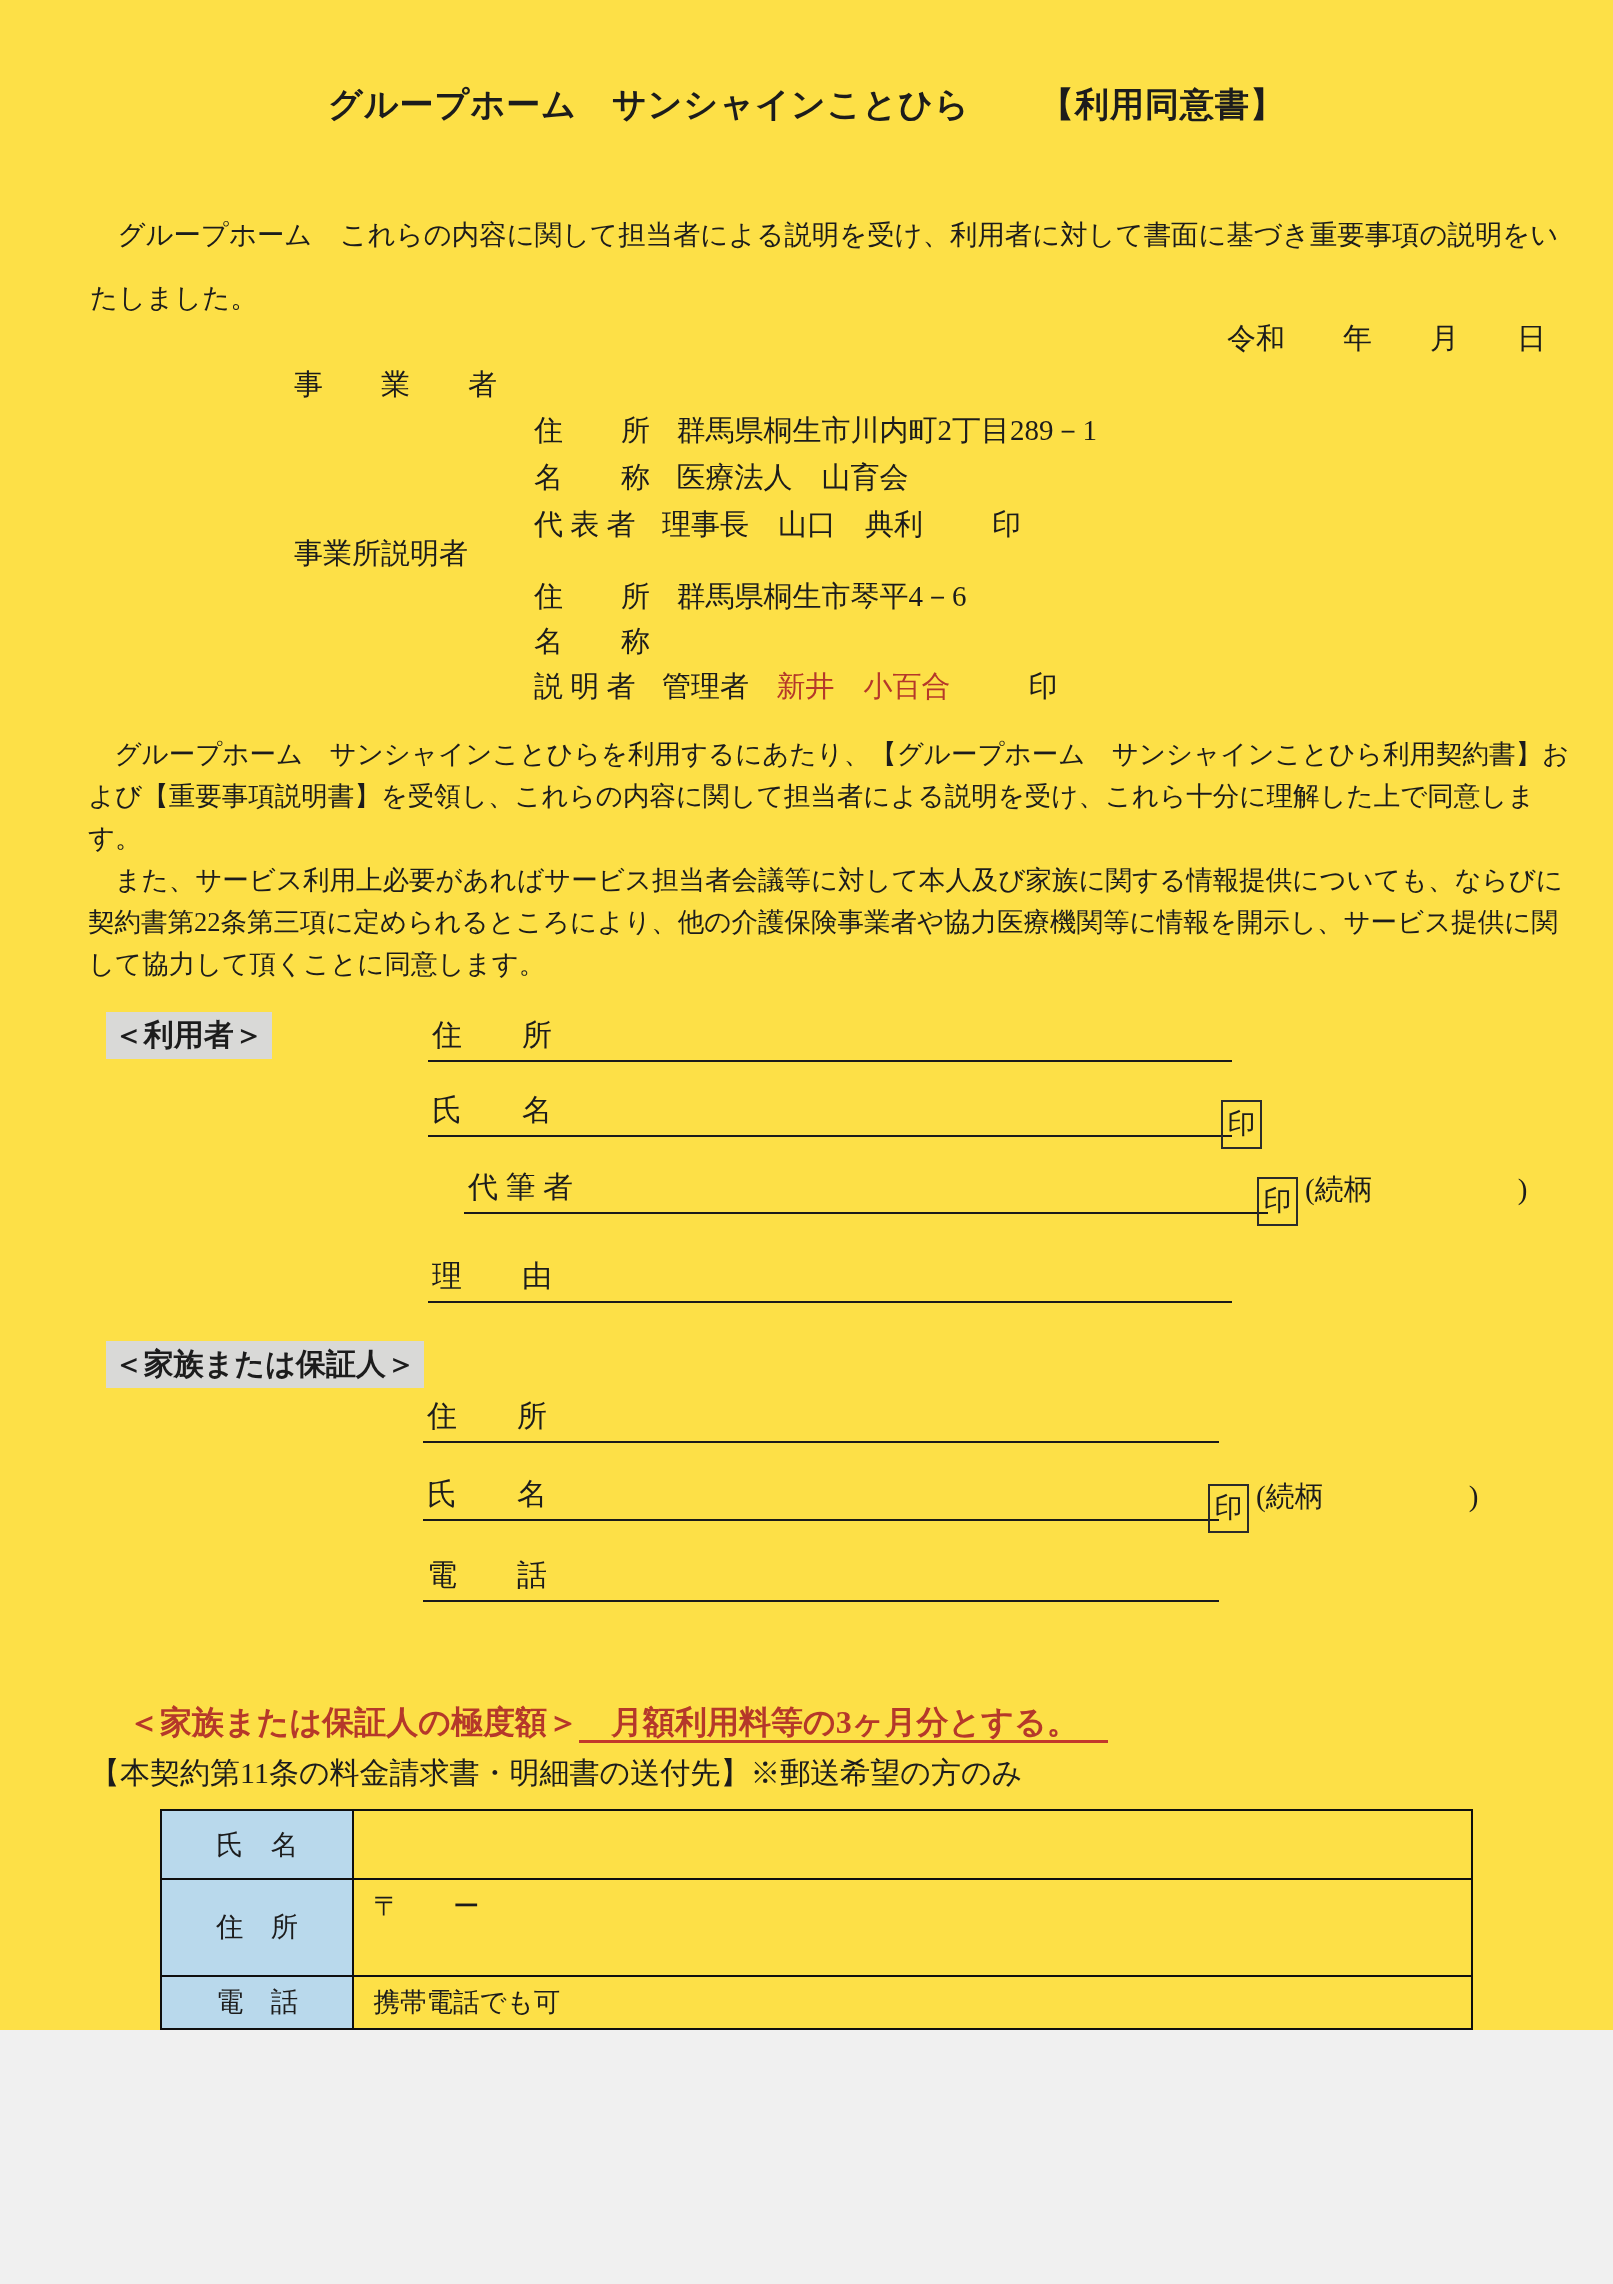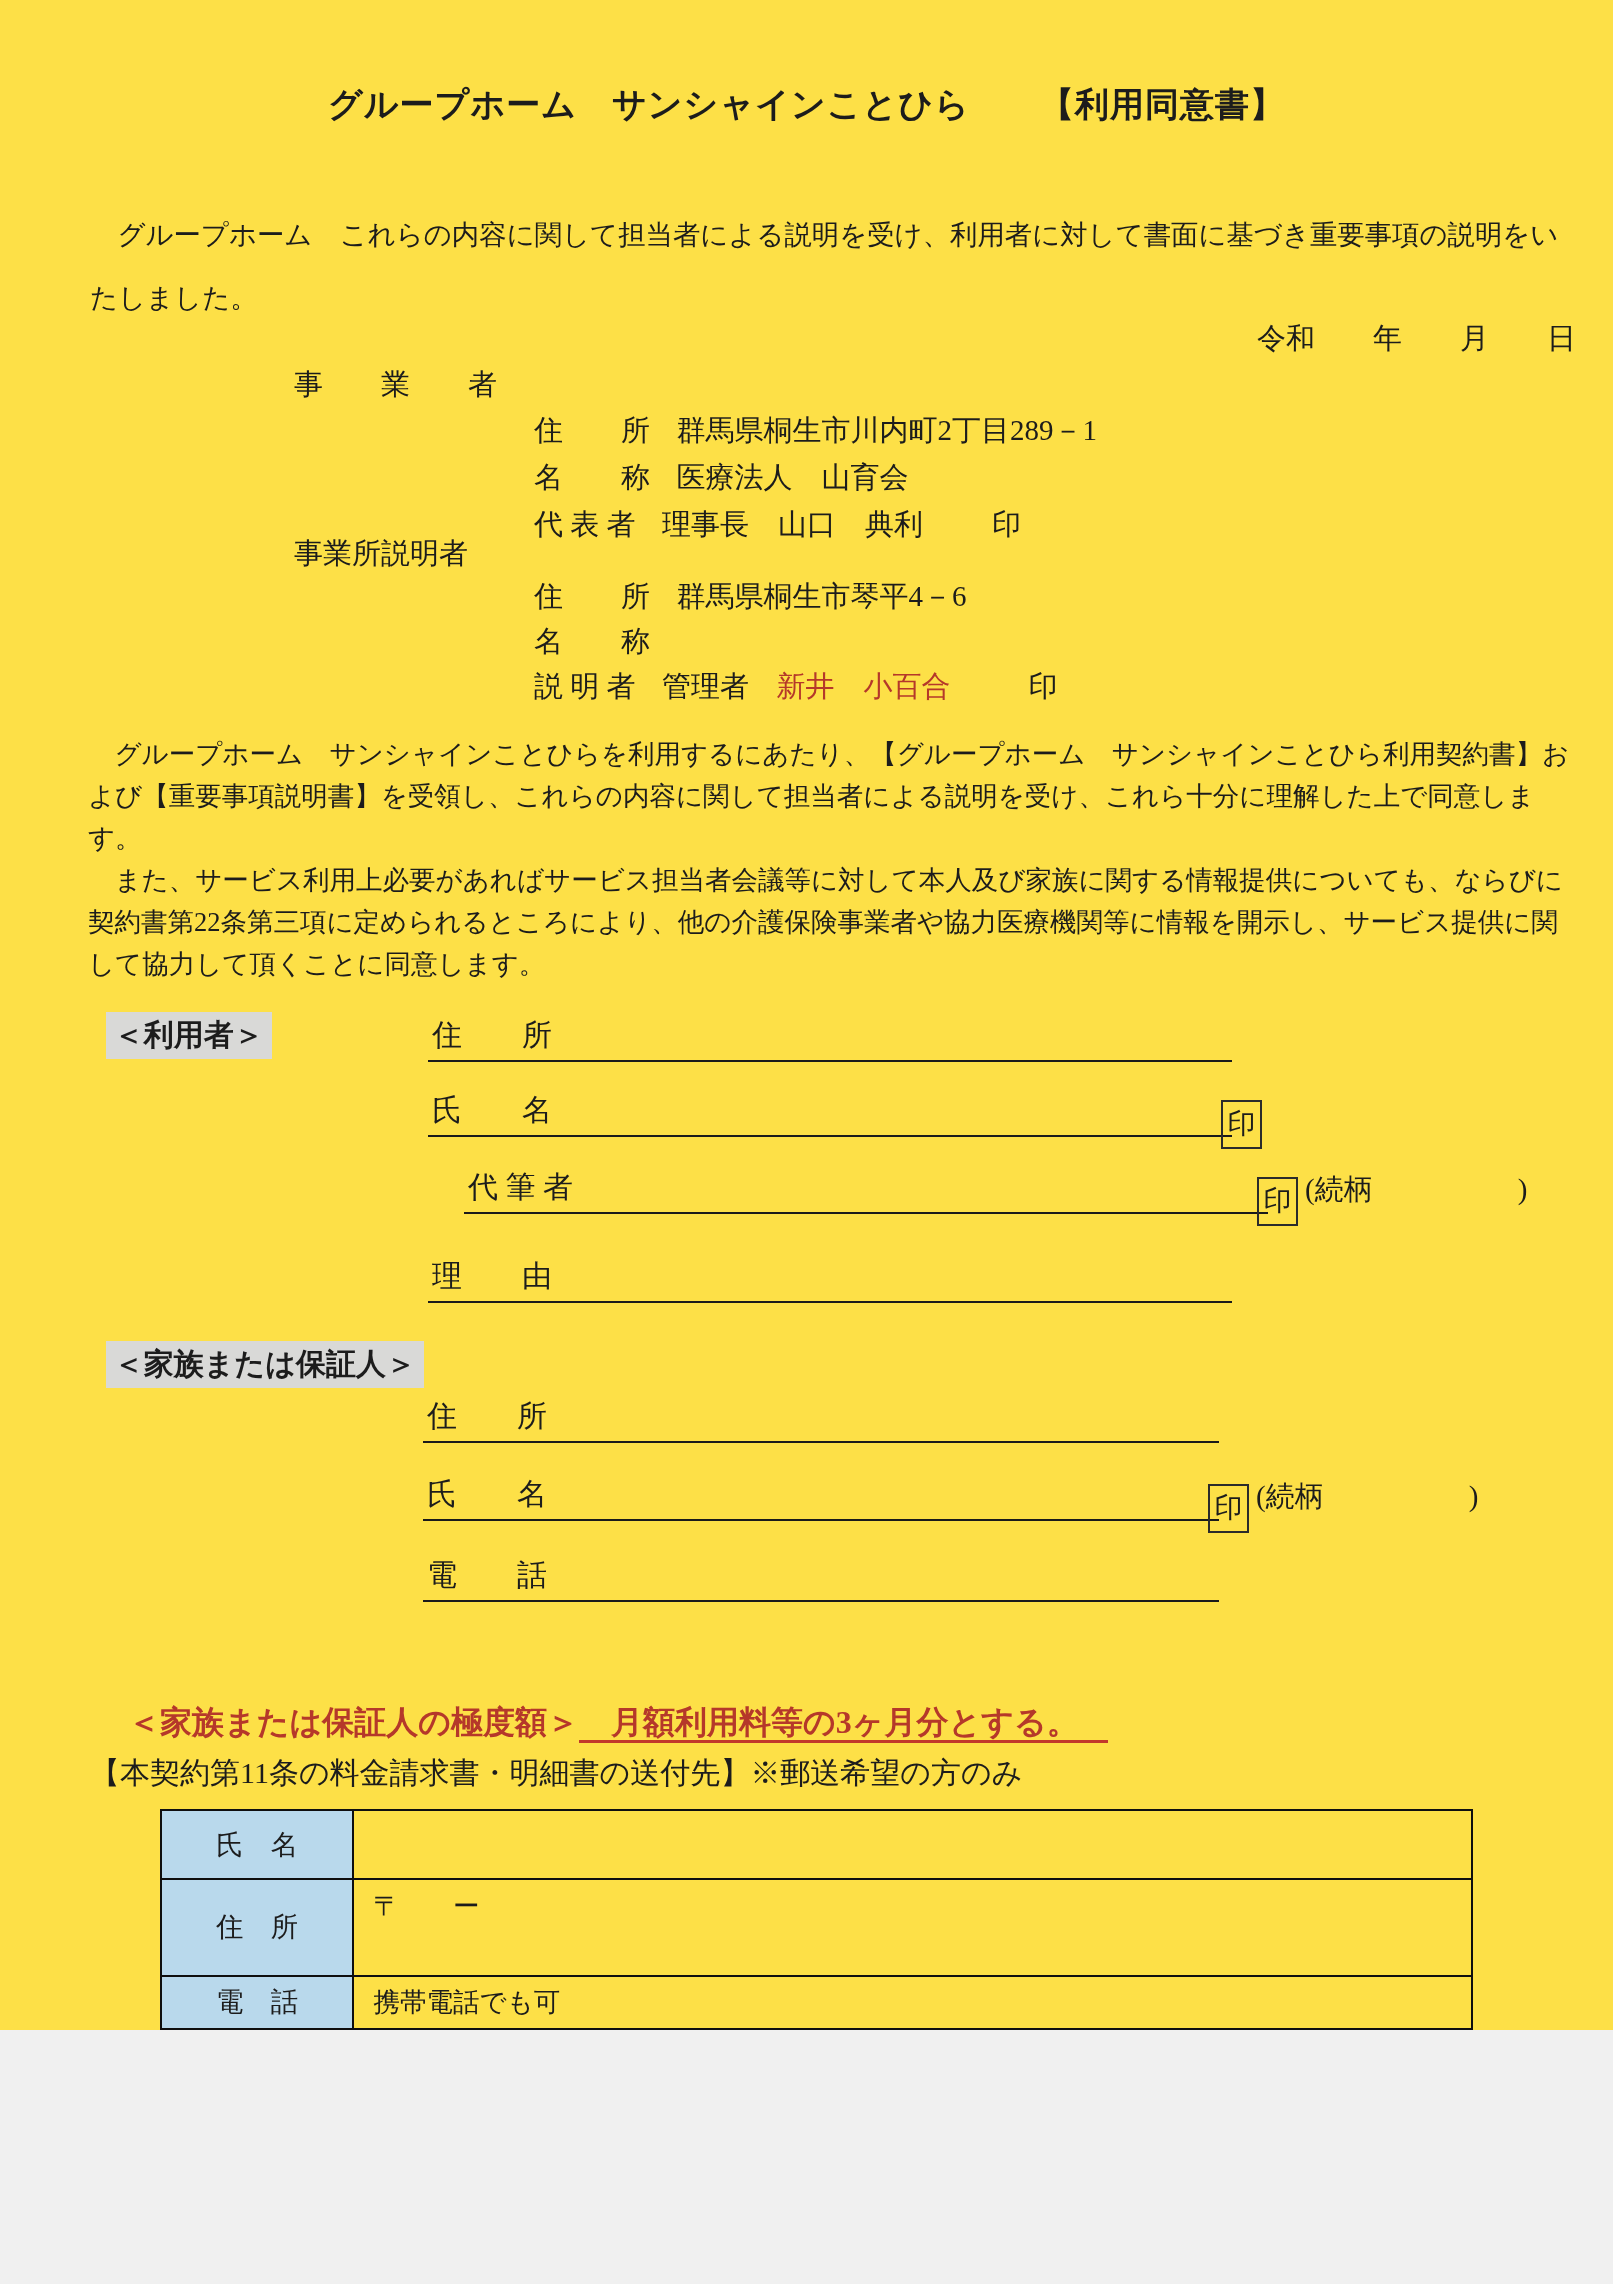--- a/index.html
+++ b/index.html
@@ -11,21 +11,21 @@
     font-family:"Liberation Serif","DejaVu Serif",serif;
     color:#1c1c1c;
     overflow:hidden;
     text-decoration:underline;
   }
   .abs{position:absolute;}
   .center{left:0;right:0;text-align:center;}
   .doc-title{top:82px;font-size:34px;font-weight:bold;letter-spacing:1px;}
   .doc-subtitle{top:147px;font-size:29px;}
   .intro{top:204px;left:90px;width:1490px;font-size:27.4px;line-height:63px;margin:0;}
-  .date-line{top:319px;left:1227px;font-size:29px;white-space:pre;margin-left:30px;}
+  .date-line{top:319px;left:1227px;font-size:29px;white-space:pre;}
 
   .block-heading{font-size:29px;white-space:pre;}
   .provider-heading{top:365px;left:294px;}
   .explainer-heading{top:534px;left:294px;}
 
   .info-row{left:534px;height:39px;font-size:29px;display:flex;align-items:flex-end;white-space:pre;}
   .info-label{display:inline-block;}
   .info-value{margin-left:26.5px;}
   .stamp-plain{display:inline-block;}
   .rep-stamp{margin-left:69px;}

